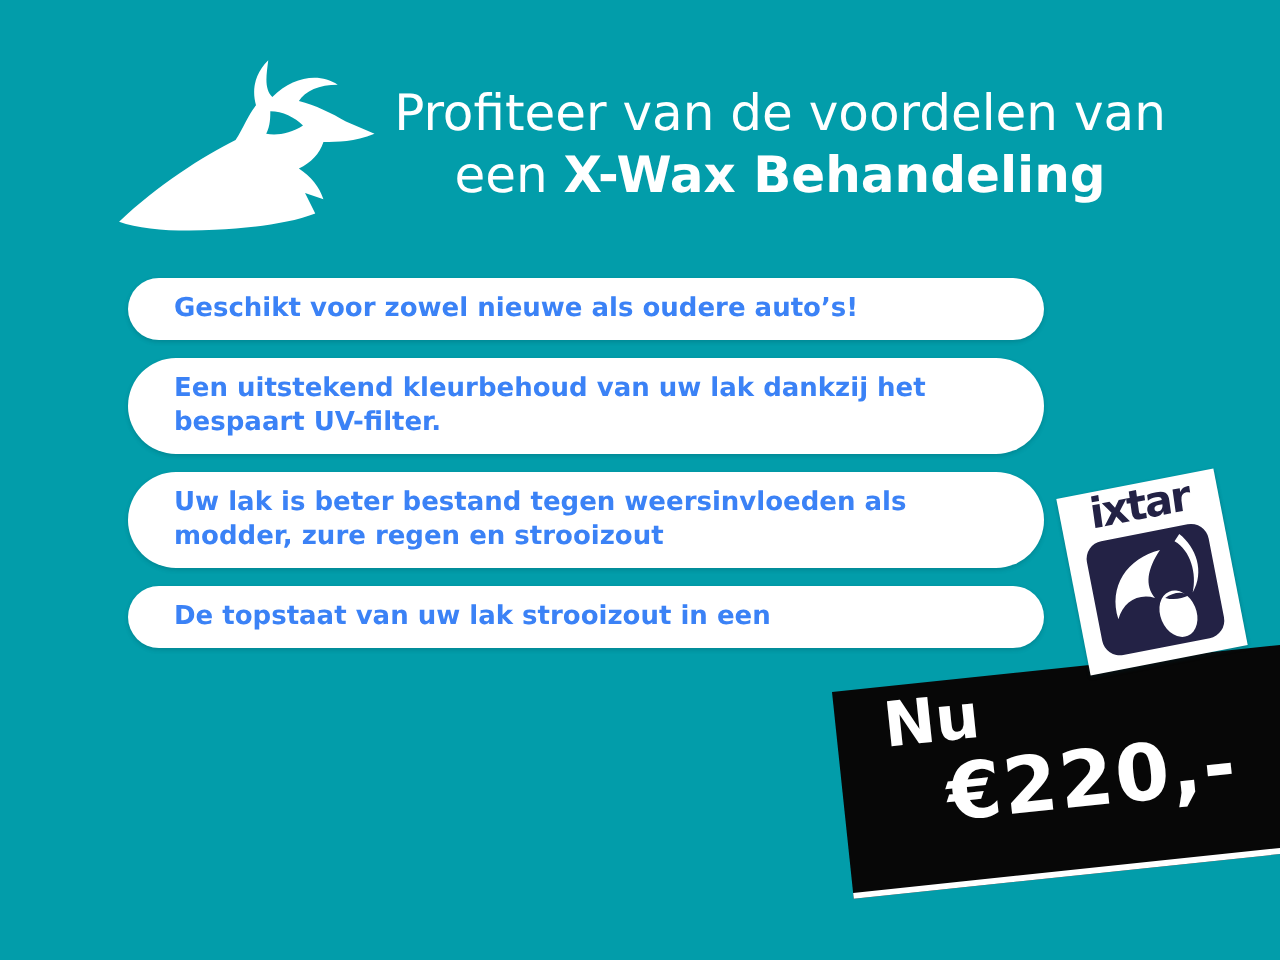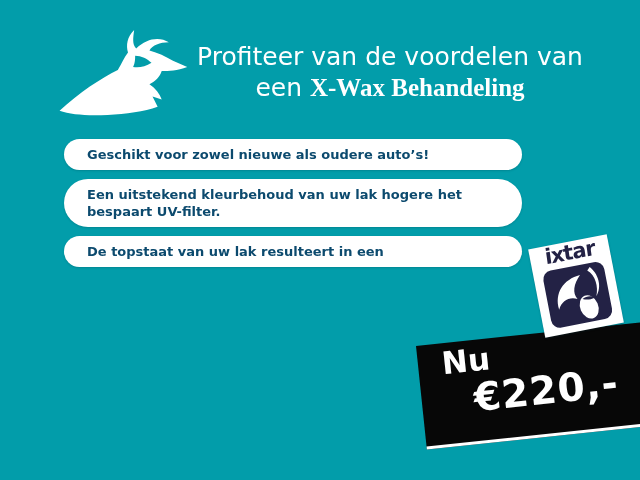--- a/index.html
+++ b/index.html
@@ -9,27 +9,27 @@
     font-family:"DejaVu Sans","Liberation Sans",sans-serif;
     padding-left:36px;
   }
   
   .bird{position:absolute;left:56px;top:25px;width:144px;height:94px;}
   .headline{
     position:absolute;left:188px;top:41px;width:404px;
     color:#ffffff;font-size:25px;line-height:31px;text-align:center;
     letter-spacing:0px;
   }
-  .headline .bold{font-weight:bold;font-family:Liberation Serif, serif;}
+  .headline .bold{font-weight:bold;}
   
   .pills{position:absolute;left:64px;top:139px;width:458px;display:flex;flex-direction:column;gap:9px;}
   .pill{
     background:#ffffff;border-radius:24px;
     padding:7px 12px 7px 23px;
-    color:#0c4a6e;font-weight:bold;font-size:13px;line-height:17px;
+    color:#3b82f6;font-weight:bold;font-size:13px;line-height:17px;
     box-shadow:0 1px 2px rgba(0,60,70,.22);
   }
   .pill span{display:block;white-space:nowrap;}
   
   .price-tag{
     position:absolute;left:416px;top:346px;width:252px;height:101px;
     background:#070707;border-bottom:3px solid #ffffff;
     transform:rotate(-6deg);transform-origin:0 0;
     color:#ffffff;z-index:3;
   }
@@ -88,25 +88,29 @@
   <div class="headline">
     <div>Profiteer van de voordelen van</div>
     <div><span>een </span><span class="bold">X-Wax Behandeling</span></div>
   </div>
 
   <div class="pills" id="pills">
       <div class="pill">
         <span>Geschikt voor zowel nieuwe als oudere auto’s!</span>
       </div>
       <div class="pill">
-        <span>Een uitstekend kleurbehoud van uw lak hogere het</span>
+        <span>Een uitstekend kleurbehoud van uw lak dankzij het</span>
         <span>bespaart UV-filter.</span>
       </div>
       <div class="pill">
-        <span>De topstaat van uw lak resulteert in een</span>
+        <span>Uw lak is beter bestand tegen weersinvloeden als</span>
+        <span>modder, zure regen en strooizout</span>
+      </div>
+      <div class="pill">
+        <span>De topstaat van uw lak strooizout in een</span>
       </div>
     </div>
 
   <div class="price-tag">
     <span class="price-label">Nu</span>
     <span class="price-amount">€220,-</span>
   </div>
 
   <div class="brand-card">
     <div class="brand-name">ixtar</div>

